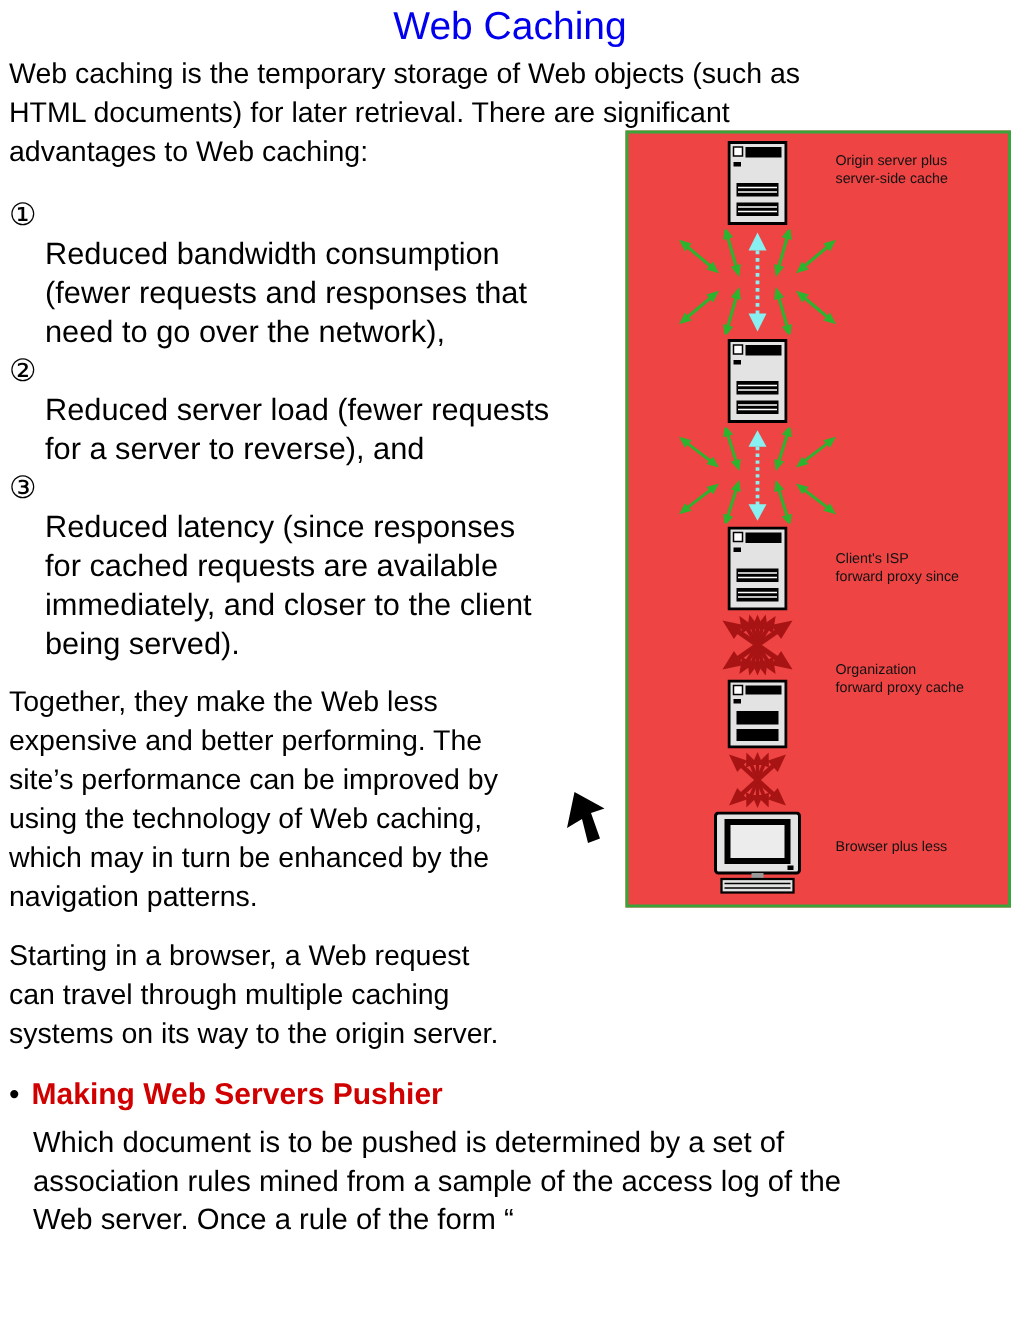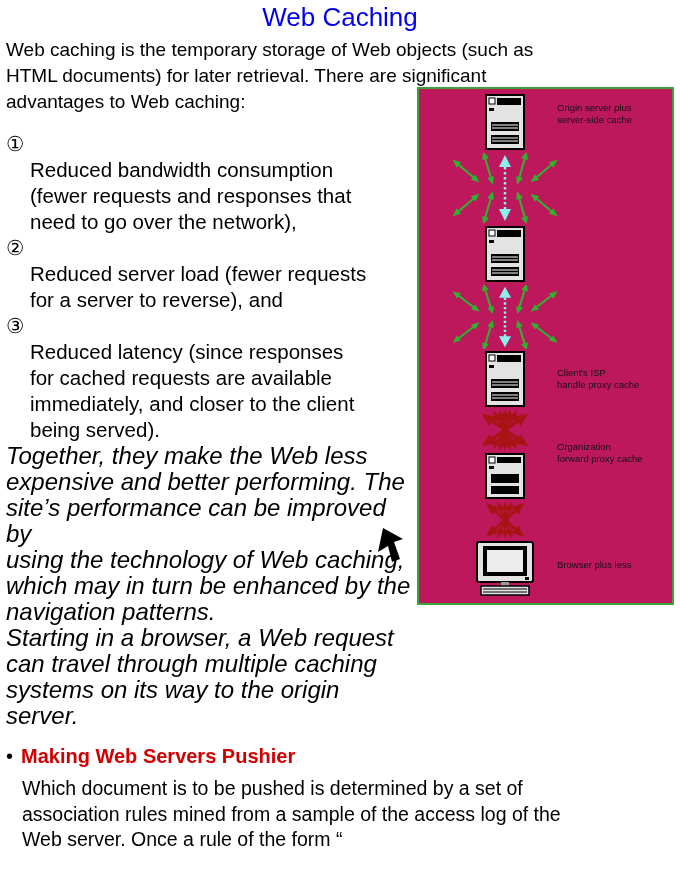--- a/index.html
+++ b/index.html
@@ -6,29 +6,29 @@
   .page{position:relative;width:680px;height:880px;overflow:hidden;
         font-family:"Liberation Sans",sans-serif;color:#000;background:#fff;}
   .title{margin:2px 0 0;text-align:center;font-size:26px;font-weight:normal;
          color:var(--title);letter-spacing:0;}
   .intro{margin:4px 0 16px 6px;width:665px;font-size:19px;line-height:26px;
          white-space:pre-line;}
   .left-col{width:410px;margin-left:6px;}
   .benefits{list-style:none;margin:4px 0 0;padding:0;font-size:20.5px;line-height:26px;}
   .benefit{position:relative;padding-left:24px;white-space:pre-line;}
   .benefit .num{position:absolute;left:0;top:0;}
-  .para{margin:0 0 0;font-size:24px;line-height:26px;white-space:pre-line;font-style:italic;}
+  .para{margin:13px 0 0;font-size:19px;line-height:26px;white-space:pre-line;}
   .bottom{margin:14px 0 0 6px;width:666px;font-size:19.5px;line-height:26px;}
   .push-head{font-size:20px;}
   .push-head .bullet{color:#000;font-size:20px;margin-right:8px;}
   .push-head .htext{color:var(--heading);font-weight:bold;}
   .bpara{margin:0 0 0 16px;white-space:pre-line;}
   .bpara.second{margin-top:7px;line-height:25.6px;}
   .diagram{position:absolute;left:417px;top:87px;width:257px;height:518px;
-           border:2px solid var(--border);box-sizing:border-box;background:#be185d;}
+           border:2px solid var(--border);box-sizing:border-box;background:#ef4444;}
   .dg-abs{position:absolute;}
   .dg-label{position:absolute;left:138px;width:114px;font-size:9.5px;line-height:11.5px;
             white-space:pre-line;color:#111;}
   .fan-green{color:var(--green);}
   .fan-red{color:var(--red);}
   .fan-green use,.fan-red use{fill:currentColor;}
   .cyan-stroke{stroke:var(--cyan);}
   .cyan-fill{fill:var(--cyan);}
   .cursor{position:absolute;left:376px;top:527px;}
 </style>
@@ -150,21 +150,21 @@
       <rect x="4" y="4" width="6" height="6" fill="#fff" stroke="#000"></rect>
       <rect x="4" y="14" width="5" height="3" fill="#000"></rect>
       <rect x="6" y="28" width="28" height="9" fill="#000"></rect>
       <line x1="7" y1="31" x2="33" y2="31" stroke="#fff"></line>
       <line x1="7" y1="34" x2="33" y2="34" stroke="#fff"></line>
       <rect x="6" y="41" width="28" height="9" fill="#000"></rect>
       <line x1="7" y1="44" x2="33" y2="44" stroke="#fff"></line>
       <line x1="7" y1="47" x2="33" y2="47" stroke="#fff"></line>
     </svg>
     <div class="dg-label" style="top:278px">Client's ISP
-handle proxy cache</div>
+forward proxy since</div>
 
     <svg class="dg-abs fan-red" style="left:21px;top:320px" width="130" height="42" viewBox="0 0 130 42">
       <use href="#dh-arrow" transform="translate(65,21) scale(0.68)"></use>
       <use href="#dh-arrow" transform="translate(65,21) rotate(15) scale(0.70)"></use>
       <use href="#dh-arrow" transform="translate(65,21) rotate(-15) scale(0.70)"></use>
       <use href="#dh-arrow" transform="translate(65,21) rotate(32) scale(0.76)"></use>
       <use href="#dh-arrow" transform="translate(65,21) rotate(-32) scale(0.76)"></use>
       <use href="#dh-arrow" transform="translate(65,21) rotate(55) scale(0.95)"></use>
       <use href="#dh-arrow" transform="translate(65,21) rotate(-55) scale(0.95)"></use>
     </svg>

